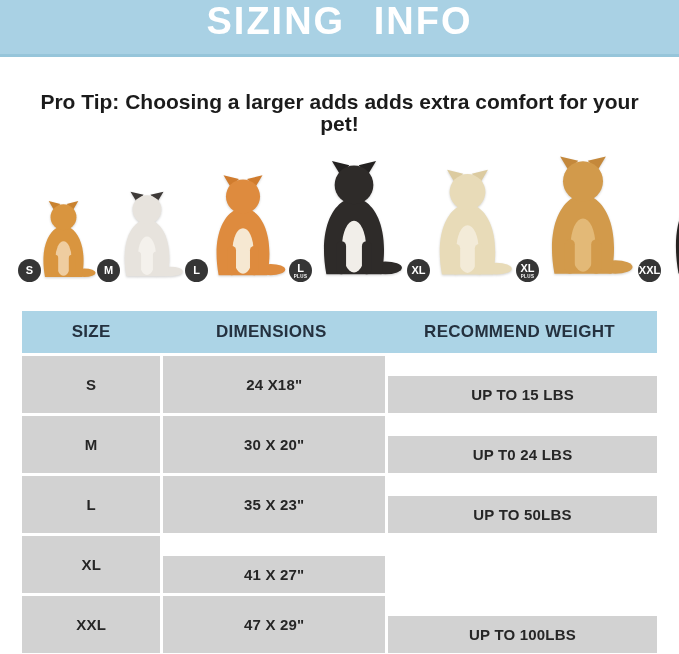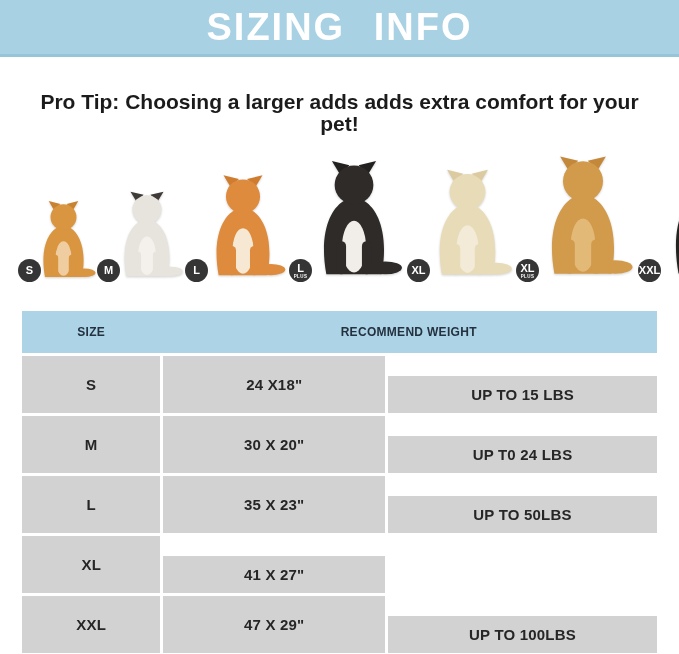--- a/index.html
+++ b/index.html
@@ -5,21 +5,21 @@
   html,body{margin:0;padding:0;}
   body{
     width:679px;height:654px;overflow:hidden;background:#ffffff;
     font-family:"Liberation Sans", sans-serif;
     position:relative;
   }
   
   .banner{
     height:54px;background:var(--banner-bg,#A9D1E4);
     border-bottom:3px solid var(--banner-edge,#96C5DA);
-    display:flex;align-items:center;justify-content:center;
+    display:flex;justify-content:center;
   }
   .banner h1{
     margin:0;color:var(--banner-text,#fff);
     font-size:38px;font-weight:bold;letter-spacing:2px;word-spacing:16px;
   }
   
   .pro-tip{
     margin:34px 20px 0;text-align:center;
     font-size:21px;font-weight:bold;color:#1b1b1b;line-height:22px;height:22px;
   }
@@ -39,21 +39,21 @@
   .badge-main{font-size:11px;font-weight:bold;line-height:11px;}
   .badge-sub{font-size:4.5px;font-weight:bold;letter-spacing:.4px;line-height:5px;}
   .badge-sub:empty{display:none;}
   
   .size-table{margin:28px 22px 0;background:#ffffff;}
   .t-head{
     display:flex;height:42px;background:var(--table-header-bg,#ACD4E6);
   }
   .t-head .th{
     display:flex;align-items:center;justify-content:center;
-    font-size:12px;font-weight:bold;color:var(--table-header-text,#24313F);
+    font-size:17px;font-weight:bold;color:var(--table-header-text,#24313F);
     letter-spacing:.3px;
   }
   .t-row{display:flex;height:57px;margin-top:3px;}
   .t-row .td{
     background:var(--cell-bg,#D2D2D2);margin-right:3px;
     display:flex;align-items:center;justify-content:center;
     font-size:15px;font-weight:bold;color:var(--cell-text,#262626);
     letter-spacing:.2px;
   }
   .t-row .td:last-child{margin-right:0;margin-top:20px;}
@@ -147,20 +147,21 @@
     <span class="badge">
       <span class="badge-main">XXL</span>
 
     </span>
   </div>
 </div>
 
 <div class="size-table">
   <div class="t-head">
     <div class="th c1">SIZE</div>
+    <div class="th c2">DIMENSIONS</div>
     <div class="th c3">RECOMMEND WEIGHT</div>
   </div>
   <div class="t-row">
     <div class="td c1">S</div>
     <div class="td c2">24 X18"</div>
     <div class="td c3">UP TO 15 LBS</div>
   </div>
   <div class="t-row">
     <div class="td c1">M</div>
     <div class="td c2">30 X 20"</div>

